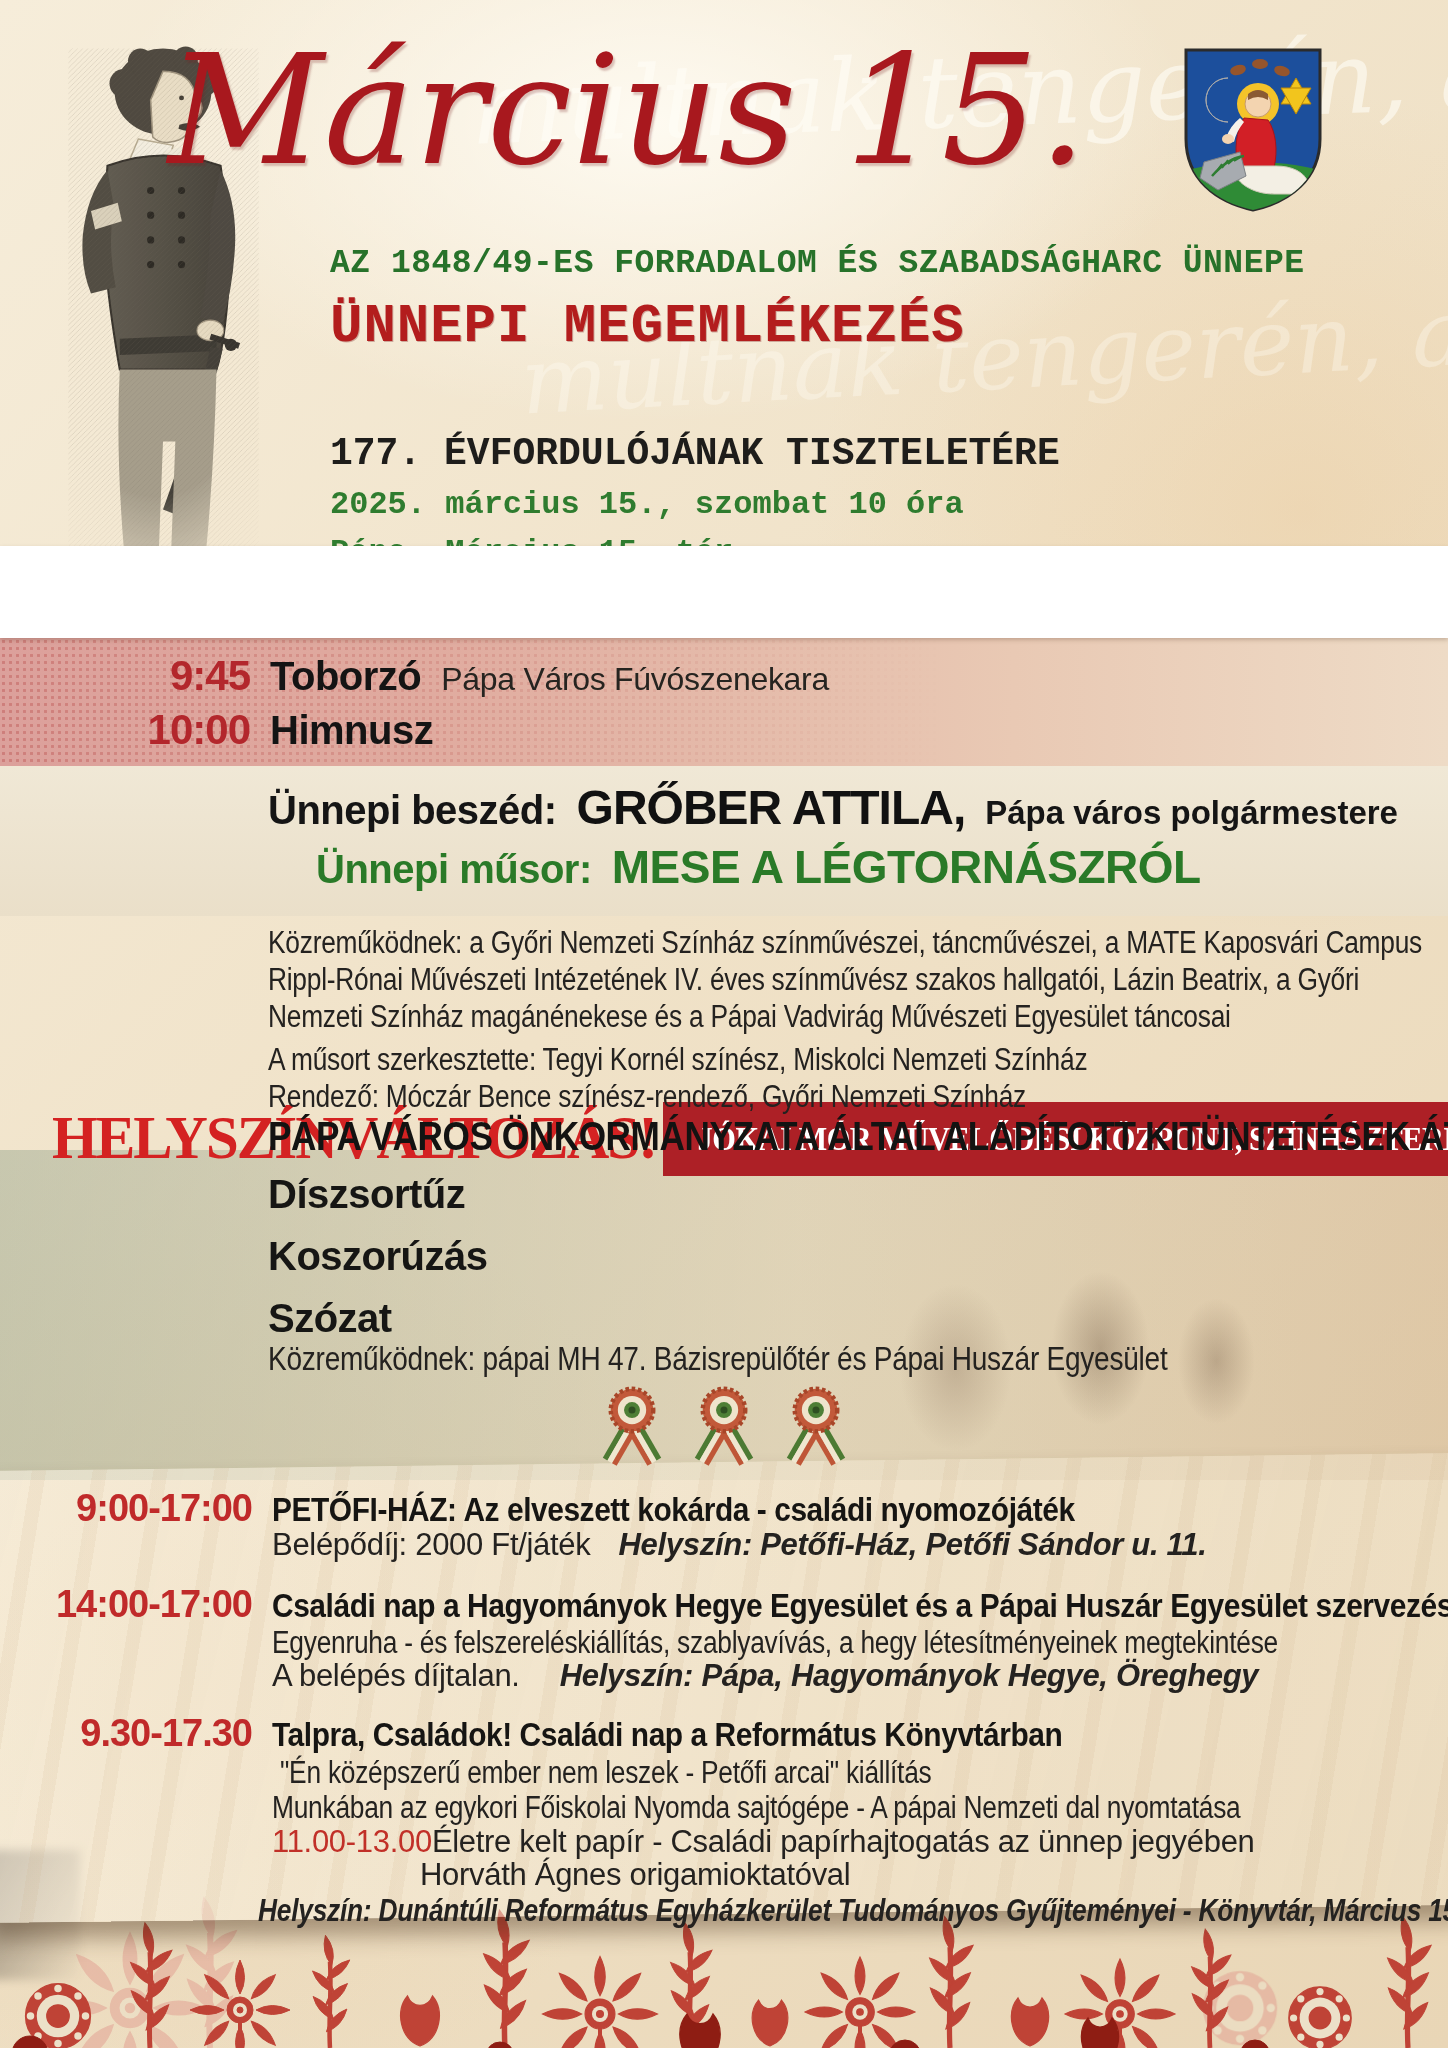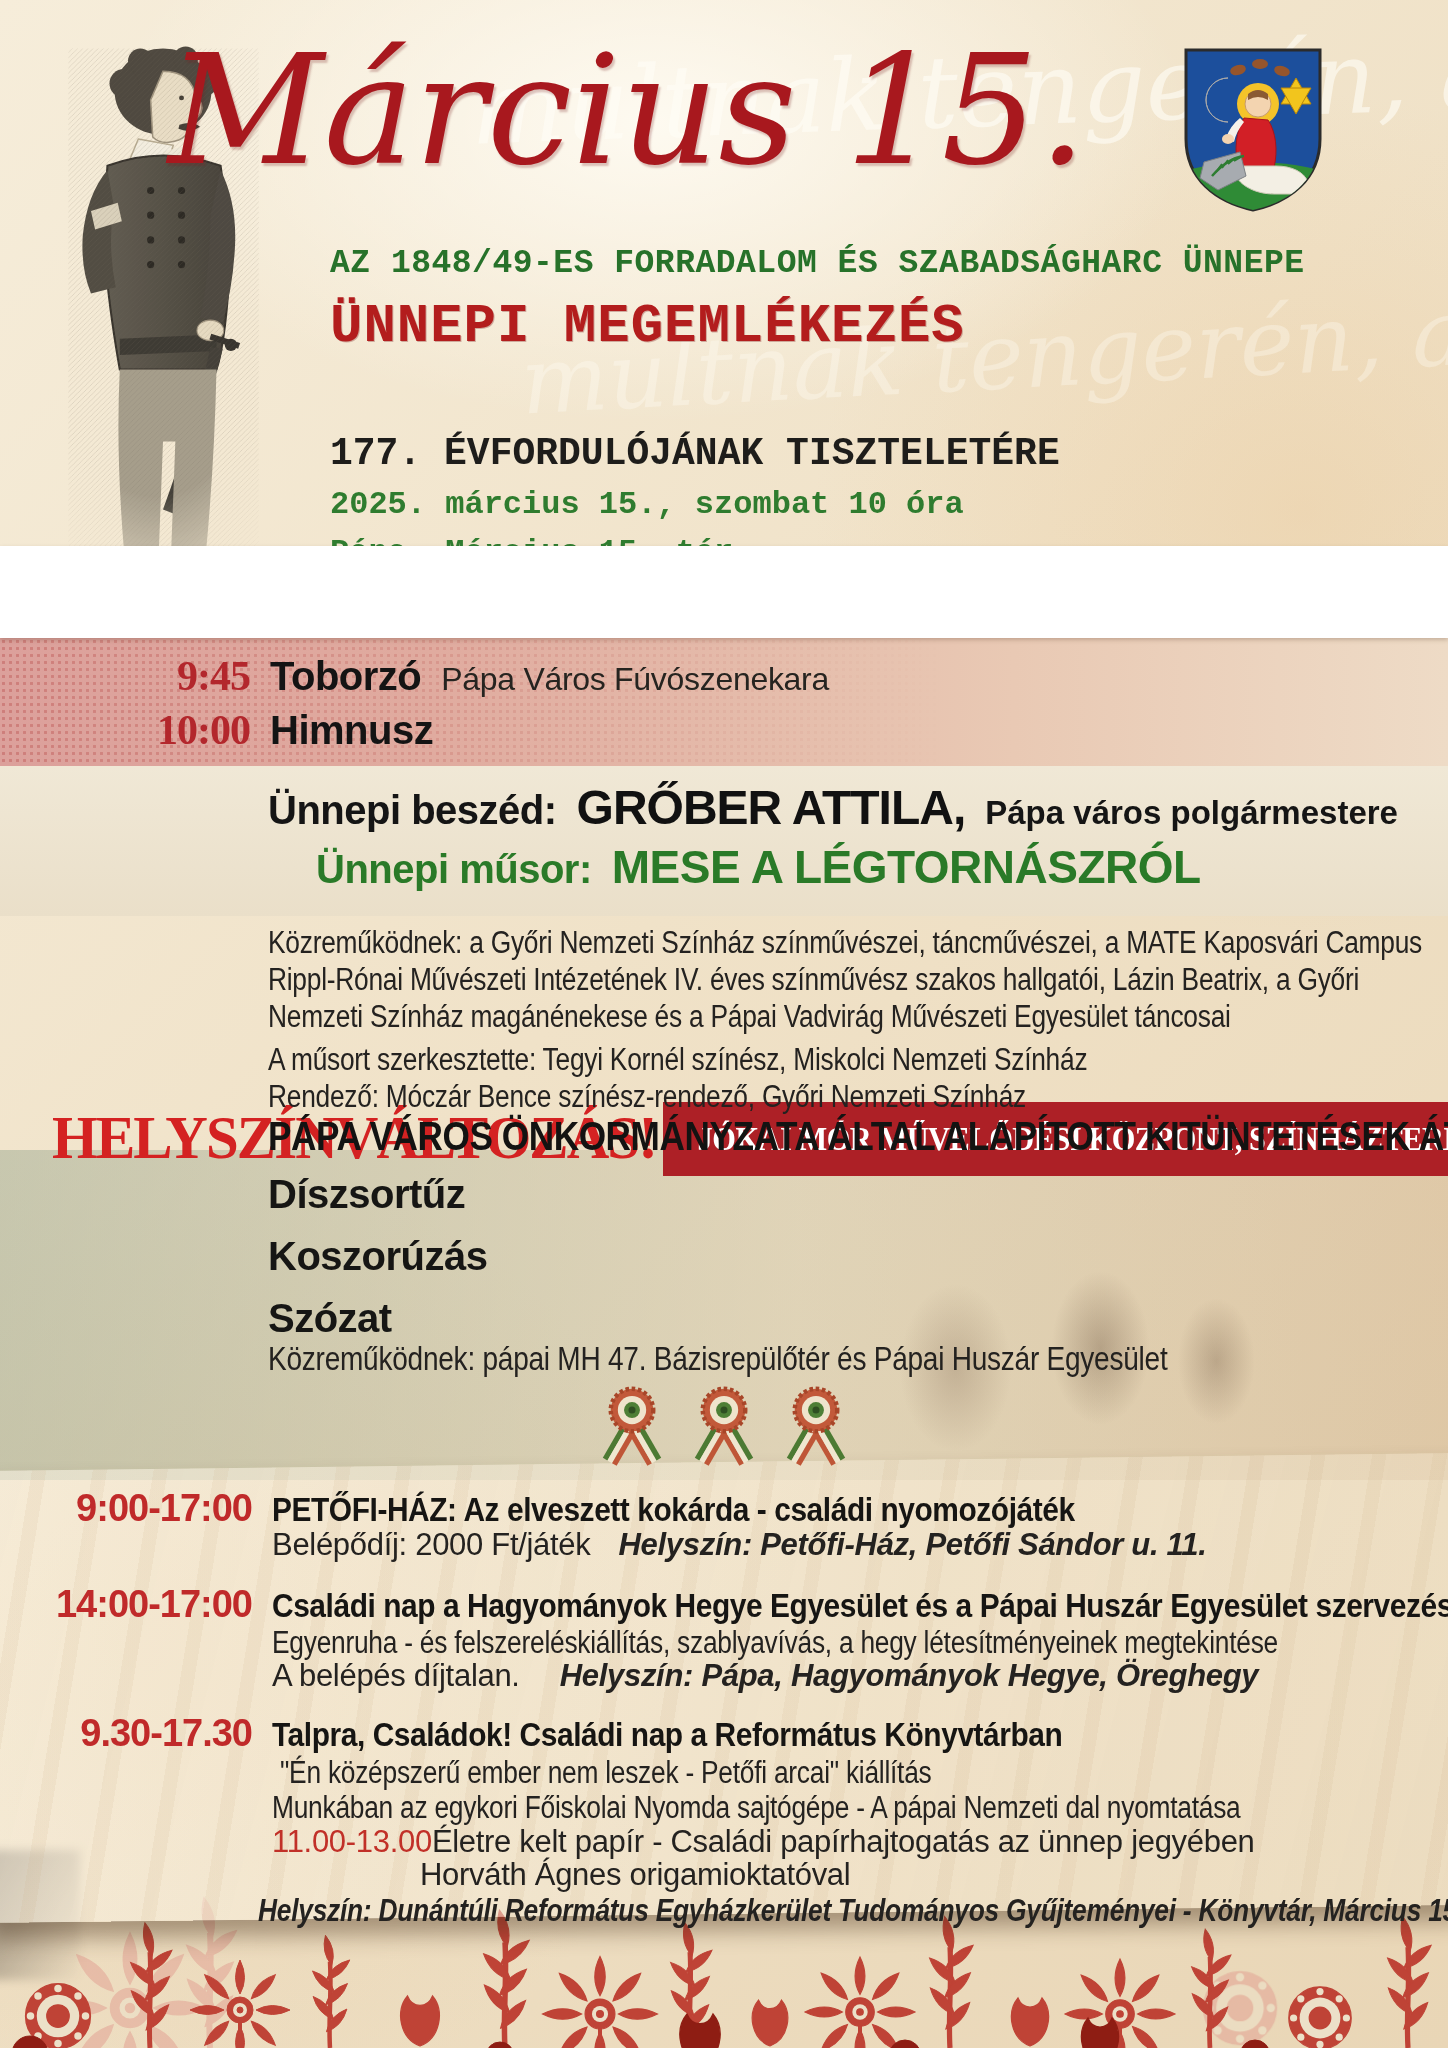--- a/index.html
+++ b/index.html
@@ -42,21 +42,21 @@
     transform:scaleX(0.95);transform-origin:left top;}
   .vc-box{position:absolute;left:663px;top:556px;width:785px;height:74px;background:#ad2026;z-index:2;
     display:flex;align-items:center;justify-content:flex-start;}
   .vc-box span{color:#fff;font-weight:bold;font-size:33px;letter-spacing:-0.5px;transform:scaleX(0.92);white-space:nowrap;}
 
   .pink-band{position:absolute;left:0;top:638px;width:1448px;height:128px;z-index:0;
     background:linear-gradient(to right,#dca09b 0%,#e0ab9f 30%,#e9c9b4 70%,#eedbc6 100%);}
   .pink-band::after{content:"";position:absolute;inset:0;
     background-image:radial-gradient(rgba(170,40,40,.28) 1.4px, transparent 1.6px);background-size:7px 7px;
     -webkit-mask-image:linear-gradient(to right,#000,transparent 65%);mask-image:linear-gradient(to right,#000,transparent 65%);}
-  .p-time{width:190px;text-align:right;font-size:42px;font-weight:bold;color:#b3272c;letter-spacing:-1px;font-family:Liberation Serif, serif;}
+  .p-time{width:190px;text-align:right;font-size:42px;font-weight:bold;color:#b3272c;letter-spacing:-1px;}
   .p-row{display:flex;align-items:baseline;gap:20px;}
   .p-title{font-size:40px;font-weight:bold;color:#141414;letter-spacing:-0.5px;}
   .p-detail{font-size:32px;color:#262420;letter-spacing:-0.3px;}
 
   .cream-band{position:absolute;left:0;top:766px;width:1448px;height:150px;z-index:0;
     background:linear-gradient(to bottom,#f0e8d6,#eadfc9);}
   .sp-label{font-size:40px;font-weight:bold;color:#151515;letter-spacing:-0.5px;}
   .sp-name{font-size:48px;font-weight:bold;color:#111;letter-spacing:-1px;}
   .sp-title{font-size:33px;font-weight:bold;color:#151515;}
   .sh-label{font-size:40px;font-weight:bold;color:#2a7a28;letter-spacing:-0.5px;}

